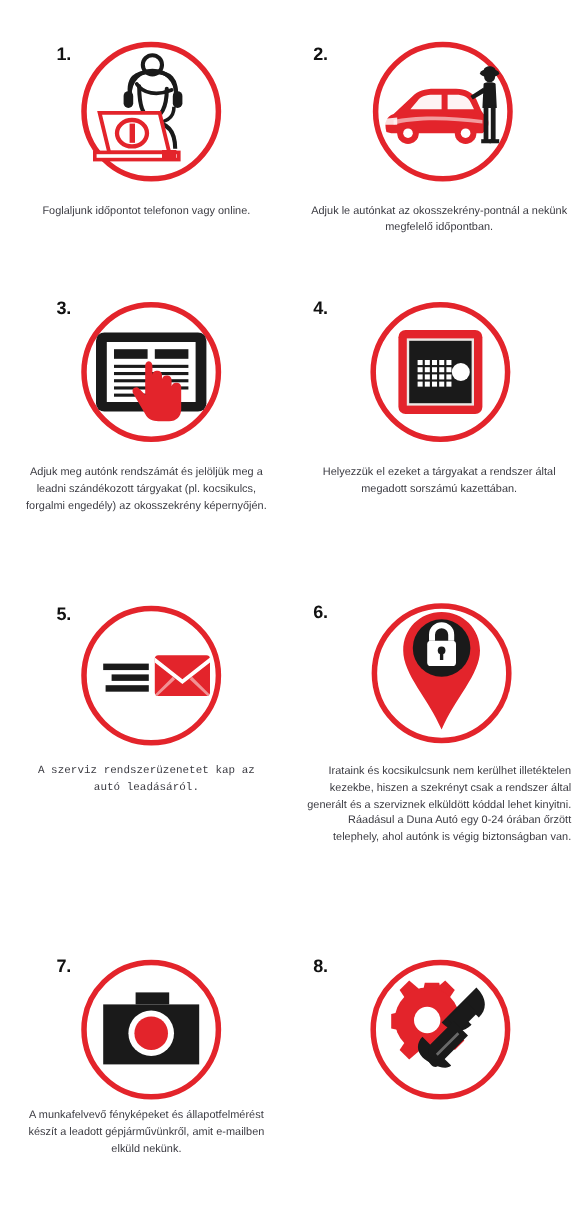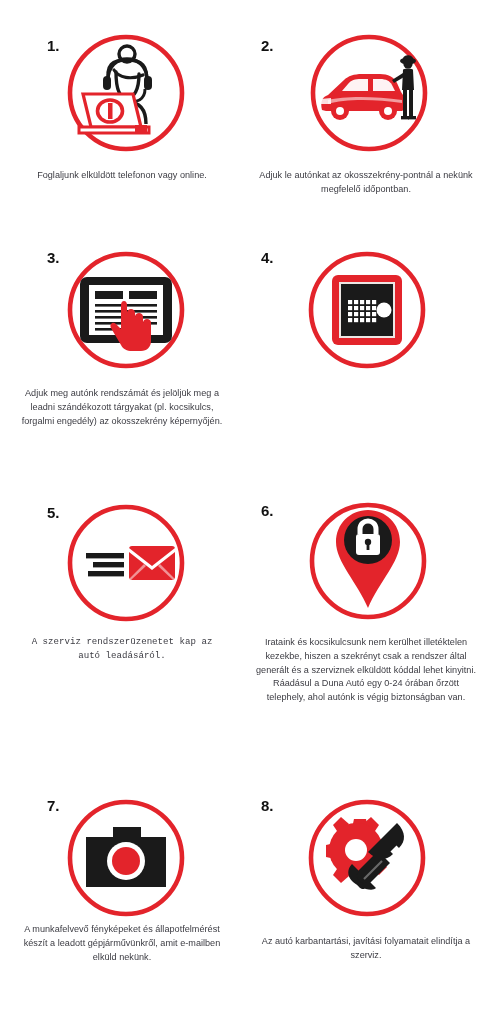--- a/index.html
+++ b/index.html
@@ -63,21 +63,21 @@
   #step-4 .step-num { left: 17px;  top: 10px; }
   #step-4 .icon-wrap { margin: 5px 0 0 2px; }
   #step-4 .caption { margin-top: 12px; width: 214px; }
 
   #step-5 .step-num { left: 47px;  top: 15px; }
   #step-5 .icon-wrap { margin: 8px 0 0 8px; }
   #step-5 .caption { margin-top: 7px; width: 208px; font-family: Liberation Mono, monospace; }
 
   #step-6 .step-num { left: 17px;  top: 13px; }
   #step-6 .icon-wrap { margin: 6px 0 0 4px; }
-  #step-6 .caption { margin-top: 10px; width: 220px; }
+  #step-6 .caption { margin-top: 10px; width: 220px; text-align: right; }
 
   #step-7 .step-num { left: 47px;  top: 8px; }
   #step-7 .icon-wrap { margin: 3px 0 0 8px; }
   #step-7 .caption { width: 214px; }
 
   #step-8 .step-num { left: 17px;  top: 8px; }
   #step-8 .icon-wrap { margin: 3px 0 0 2px; }
   #step-8 .caption { margin-top: 12px; width: 214px; }
 </style>
 </head>
@@ -108,21 +108,21 @@
         <path d="M50 96 C50 80 56 74 66 74 C78 74 85 81 85 96" fill="none" stroke="#1A1A1A" stroke-width="3.4"></path>
 
         <path d="M22 66 L72 66 L80 99 L30 99 Z" fill="#ffffff" stroke="#E3242B" stroke-width="3.2"></path>
         <rect x="18" y="99" width="70" height="6" fill="#ffffff" stroke="#E3242B" stroke-width="3"></rect>
         <rect x="74" y="97" width="12" height="7" fill="#E3242B"></rect>
 
         <ellipse cx="49" cy="83" rx="12.5" ry="11" fill="none" stroke="#E3242B" stroke-width="3.6"></ellipse>
         <rect x="47" y="75" width="4.5" height="16" fill="#E3242B"></rect>
       </svg>
     </div>
-    <div class="caption">Foglaljunk elküldött telefonon vagy online.</div>
+    <div class="caption">Foglaljunk időpontot telefonon vagy online.</div>
   </div>
 
   <div class="step" id="step-2">
     <div class="step-num">2.</div>
     <div class="icon-wrap">
       <svg viewBox="0 0 130 130">
         <circle cx="65" cy="65" r="56" fill="none" stroke="#E3242B" stroke-width="4.6"></circle>
 
         <path d="M18 82 C16 74 18 69 24 67 L40 52 C44 48 50 46 58 46 L76 46
                  C84 46 90 49 93 55 L97 64 L99 67 C103 69 104 74 102 80
@@ -215,20 +215,21 @@
           <rect x="46" y="73" width="4.2" height="4.2"></rect>
           <rect x="52" y="73" width="4.2" height="4.2"></rect>
           <rect x="58" y="73" width="4.2" height="4.2"></rect>
           <rect x="64" y="73" width="4.2" height="4.2"></rect>
           <rect x="70" y="73" width="4.2" height="4.2"></rect>
         </g>
 
         <circle cx="82" cy="65" r="7.5" fill="#ffffff"></circle>
       </svg>
     </div>
+    <div class="caption">Helyezzük el ezeket a tárgyakat a rendszer által megadott sorszámú kazettában.</div>
   </div>
 
   <div class="step" id="step-5">
     <div class="step-num">5.</div>
     <div class="icon-wrap">
       <svg viewBox="0 0 130 130">
         <circle cx="65" cy="65" r="56" fill="none" stroke="#E3242B" stroke-width="4.6"></circle>
 
         <rect x="25" y="55" width="38" height="5.4" fill="#1A1A1A"></rect>
         <rect x="32" y="64" width="31" height="5.4" fill="#1A1A1A"></rect>
@@ -305,16 +306,15 @@
                    C84 68 75 68 66 59 L74 51 Z"></path>
           <path d="M71 56 L86 41 L96 51 L81 66 Z"></path>
           <path d="M57 94 C52 89 52 82 57 77 L76 58 L88 70 L69 89
                    C64 94 62 99 57 94 Z"></path>
           <path d="M50 88 C45 83 45 76 50 71 L57 78 C54 81 54 85 57 88
                    C60 91 64 91 67 88 L74 95 C69 100 55 93 50 88 Z"></path>
         </g>
         <path d="M62 86 L80 68" stroke="#ffffff" stroke-width="2.2" fill="none" opacity="0.35"></path>
       </svg>
     </div>
-    <div class="caption">Az autó karbantartási, javítási folyamatait elindítja a szerviz.</div>
   </div>
 
 </div>
 
 </body></html>

